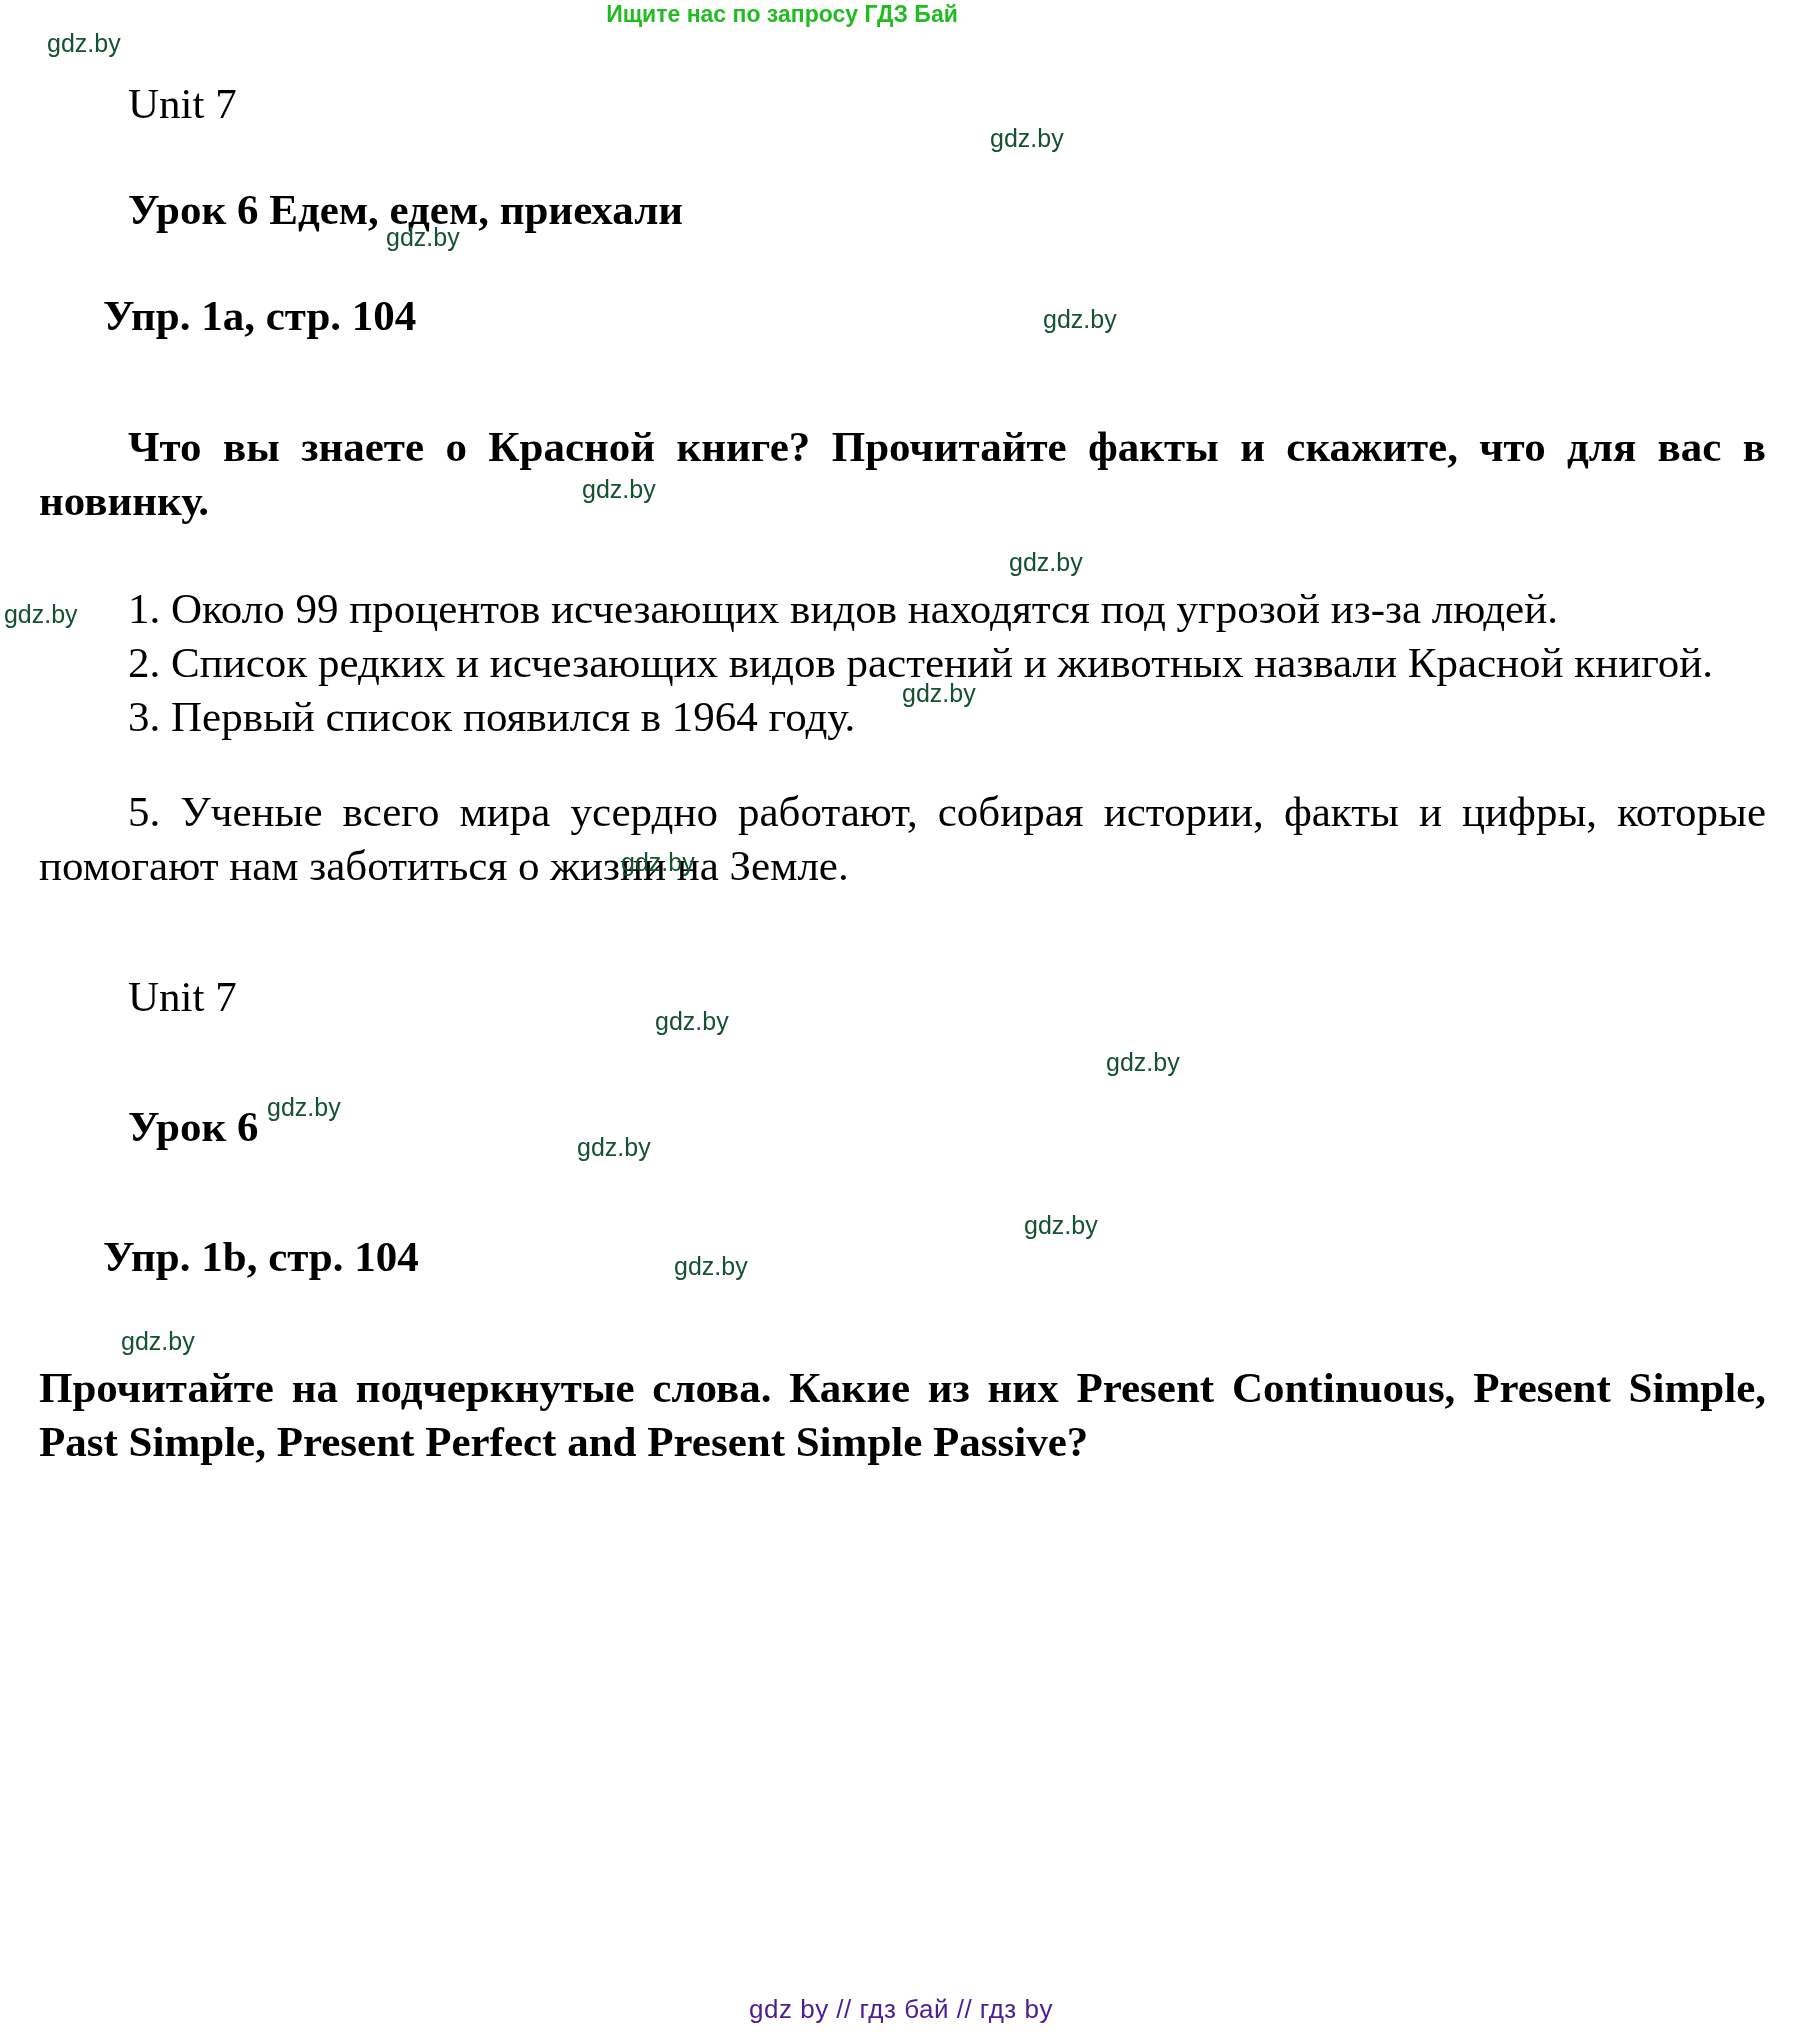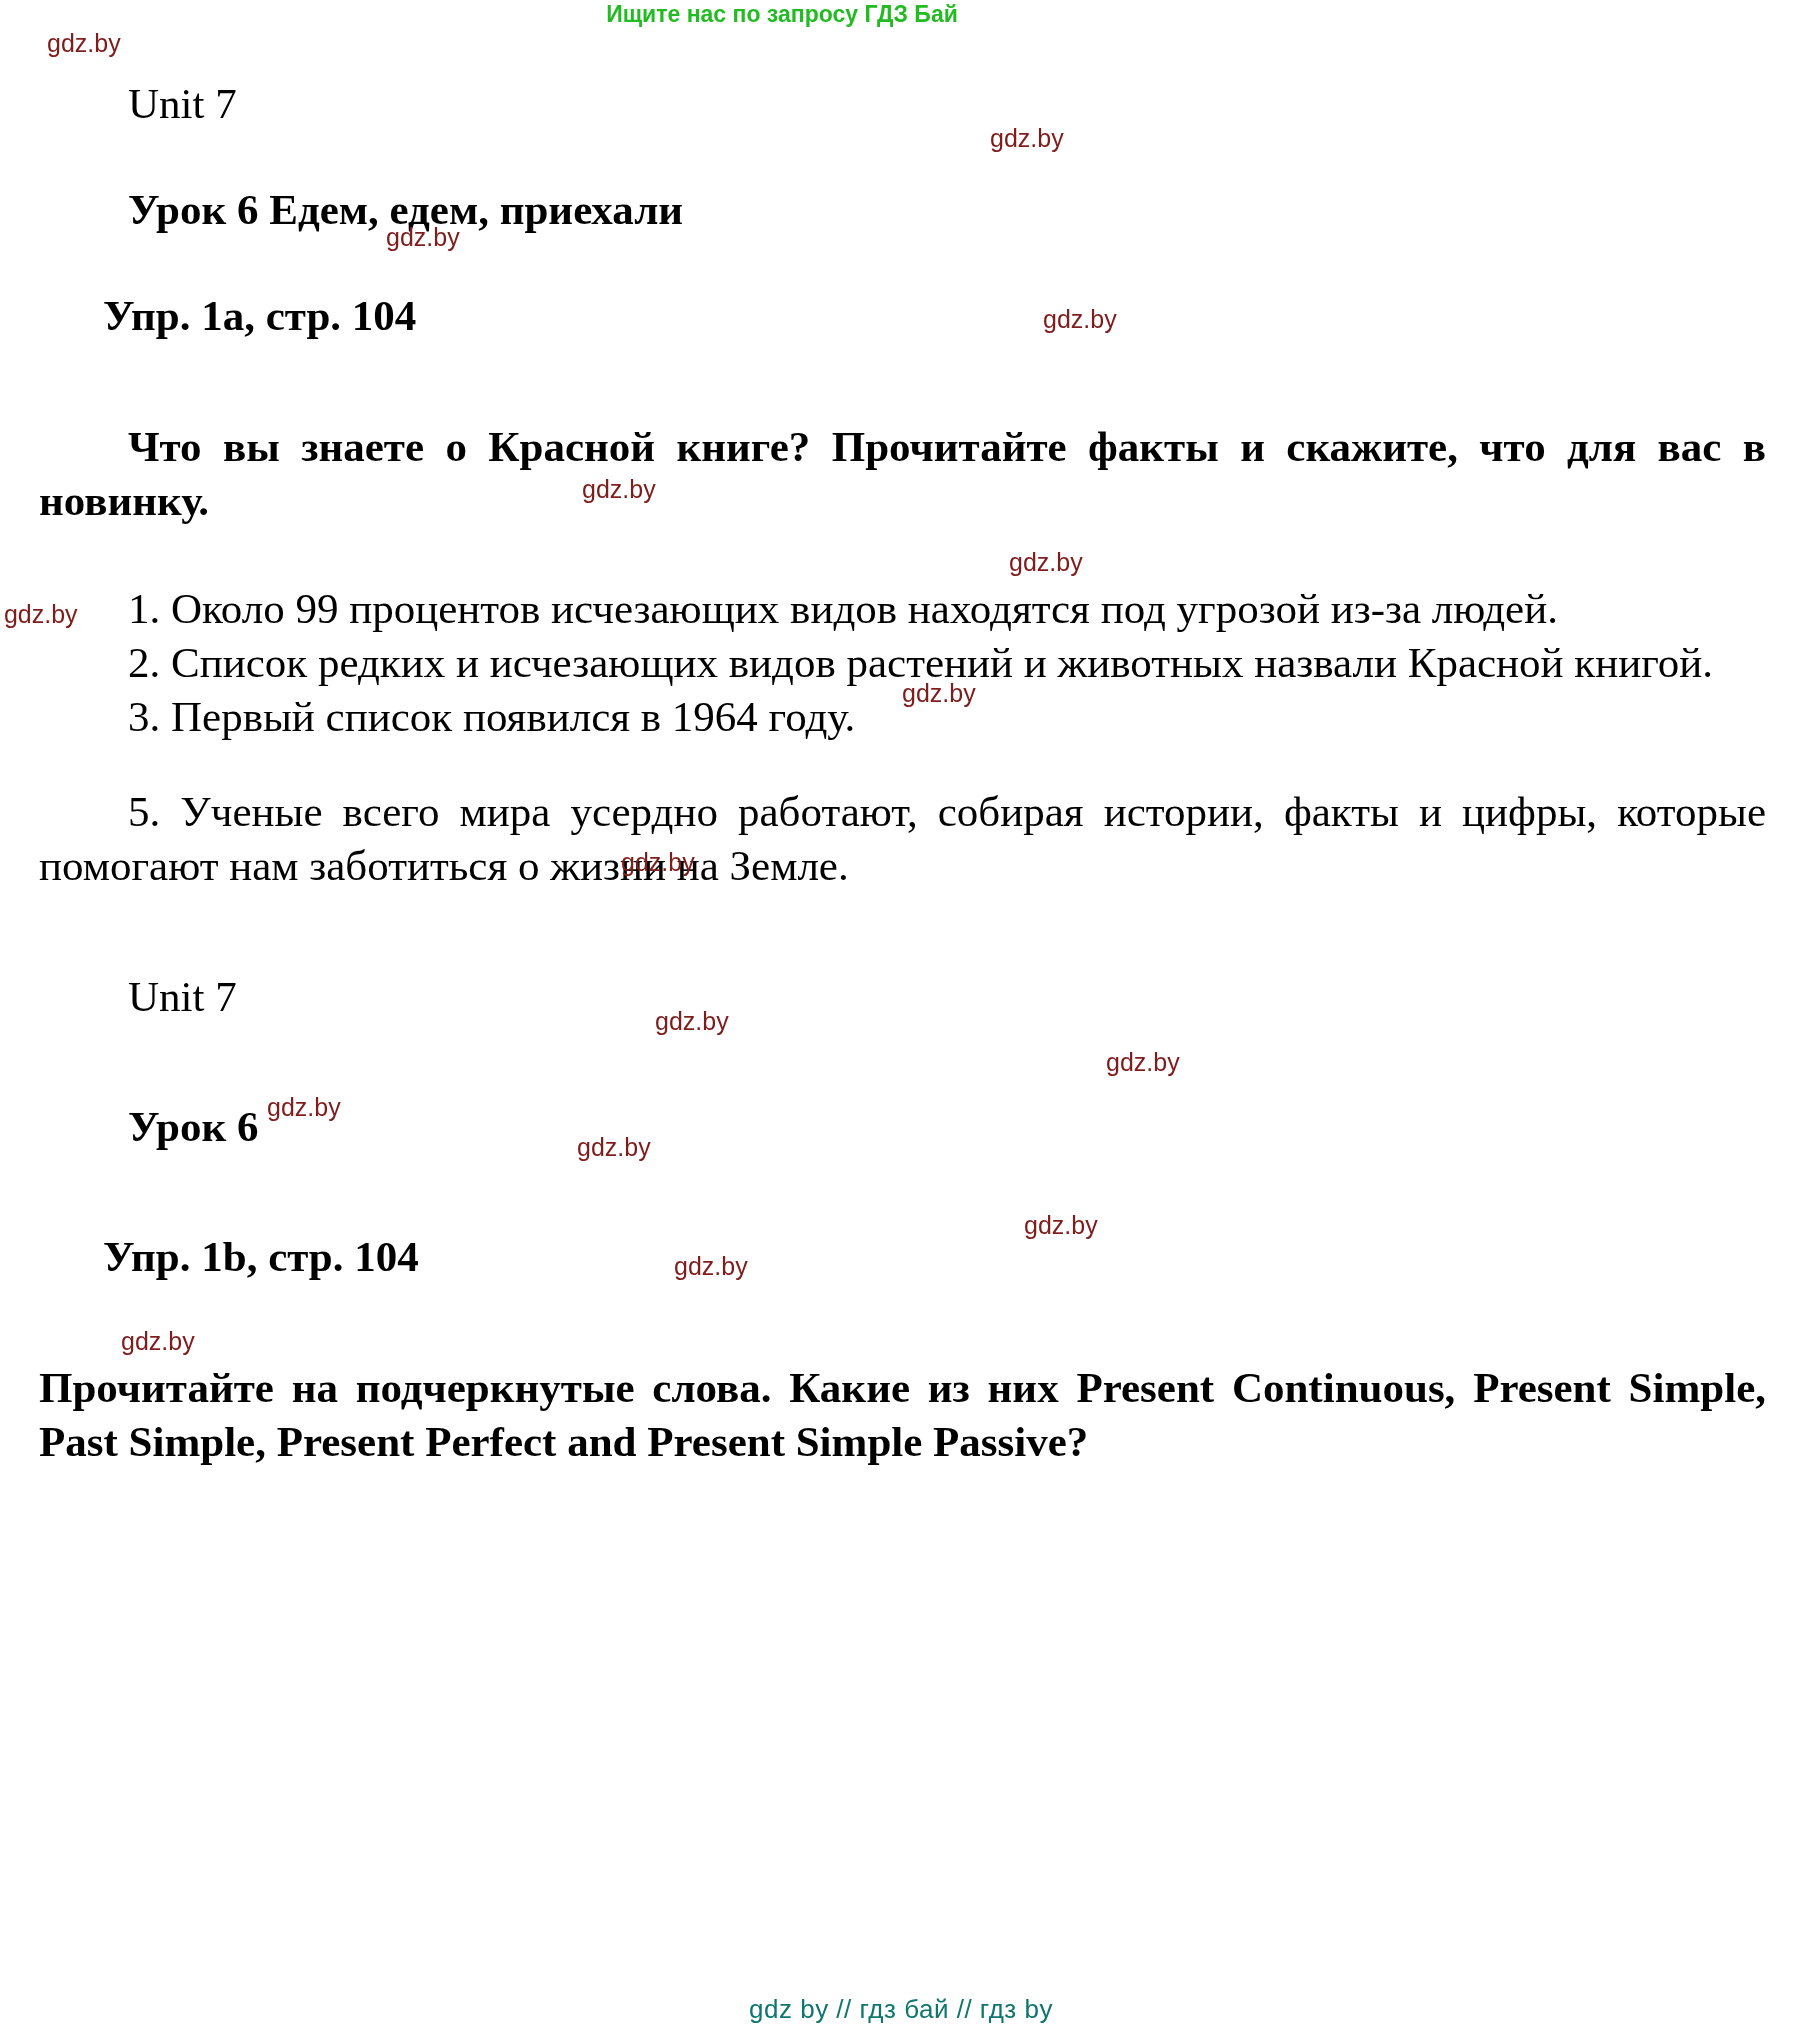--- a/index.html
+++ b/index.html
@@ -44,21 +44,21 @@
     color: #4b0082;
     letter-spacing: 0.5px;
     white-space: nowrap;
   }
 
   
   .wm {
     position: absolute;
     font-family: "Liberation Sans", "DejaVu Sans", sans-serif;
     font-size: 25px;
-    color: #7f1d1d;
+    color: #14532d;
     white-space: nowrap;
     pointer-events: none;
     z-index: 5;
   }
 
   
   .content {
     position: absolute;
     left: 39px;
     top: 0;
@@ -187,16 +187,16 @@
 
       <div class="blk-exercise">Упр. 1b, стр. 104</div>
 
       <div class="spacer-l"></div>
 
       <div class="task-prompt-noindent">Прочитайте на подчеркнутые слова. Какие из них Present Continuous, Present Simple, Past Simple, Present Perfect and Present Simple Passive?</div>
     </div>
 
   </div>
 
-  <div class="footer-promo" style="color: #0f766e;">gdz by  //  гдз бай  //  гдз by</div>
+  <div class="footer-promo" style="color: #4c1d95;">gdz by  //  гдз бай  //  гдз by</div>
 
 </div>
 
 
 </body></html>

